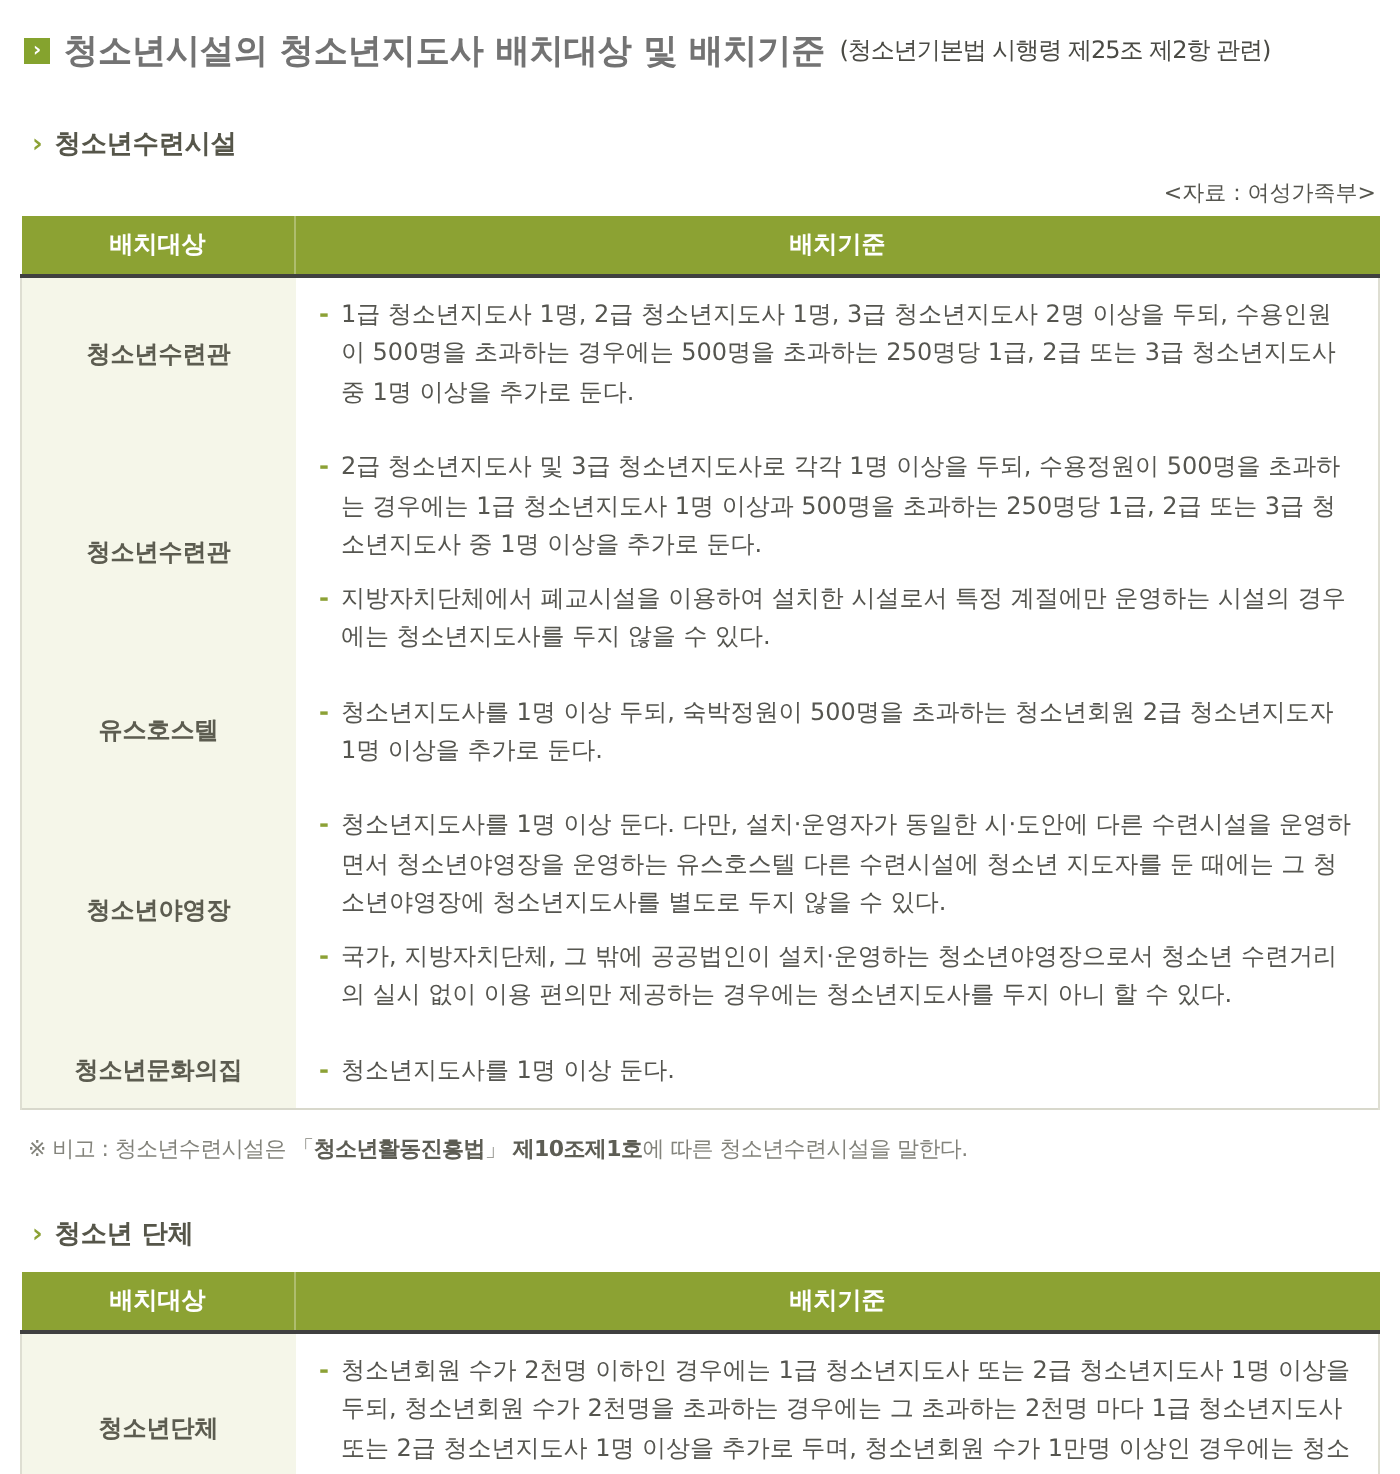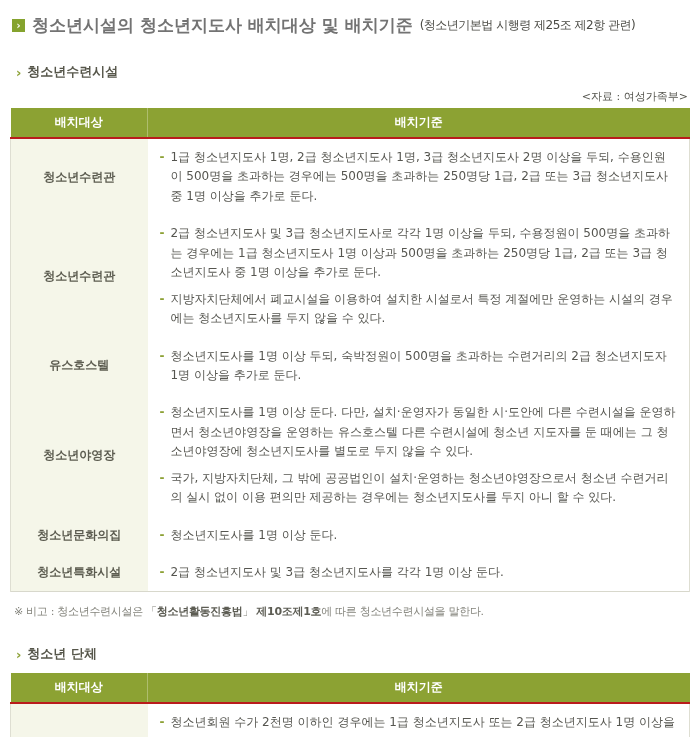--- a/index.html
+++ b/index.html
@@ -56,21 +56,21 @@
     border-bottom: 1px solid #d8d8cc;
   }
   table.placement th {
     background: #8ca233;
     color: #ffffff;
     font-size: 12px;
     font-weight: bold;
     height: 30px;
     text-align: center;
     vertical-align: middle;
-    border-bottom: 2px solid #b91c1c;
+    border-bottom: 2px solid #404040;
   }
   table.placement th.col-target { width: 137px; border-right: 1px solid #aebd6e; }
   table.placement td {
     border: 1px solid #dededà;
     border-color: #deded2;
     font-size: 12px;
     vertical-align: middle;
   }
   td.target-cell {
     background: #f5f6e9;
@@ -157,21 +157,21 @@
               <span class="dash">-</span>
               <span class="txt">지방자치단체에서 폐교시설을 이용하여 설치한 시설로서 특정 계절에만 운영하는 시설의 경우에는 청소년지도사를 두지 않을 수 있다.</span>
             </p>
           </td>
         </tr>
         <tr>
           <td class="target-cell">유스호스텔</td>
           <td class="criteria-cell">
             <p class="bullet">
               <span class="dash">-</span>
-              <span class="txt">청소년지도사를 1명 이상 두되, 숙박정원이 500명을 초과하는 수련거리의 2급 청소년지도자 1명 이상을 추가로 둔다.</span>
+              <span class="txt">청소년지도사를 1명 이상 두되, 숙박정원이 500명을 초과하는 청소년회원 2급 청소년지도자 1명 이상을 추가로 둔다.</span>
             </p>
           </td>
         </tr>
         <tr>
           <td class="target-cell">청소년야영장</td>
           <td class="criteria-cell">
             <p class="bullet">
               <span class="dash">-</span>
               <span class="txt">청소년지도사를 1명 이상 둔다. 다만, 설치·운영자가 동일한 시·도안에 다른 수련시설을 운영하면서 청소년야영장을 운영하는 유스호스텔 다른 수련시설에 청소년 지도자를 둔 때에는 그 청소년야영장에 청소년지도사를 별도로 두지 않을 수 있다.</span>
             </p>
@@ -180,29 +180,20 @@
               <span class="txt">국가, 지방자치단체, 그 밖에 공공법인이 설치·운영하는 청소년야영장으로서 청소년 수련거리의 실시 없이 이용 편의만 제공하는 경우에는 청소년지도사를 두지 아니 할 수 있다.</span>
             </p>
           </td>
         </tr>
         <tr>
           <td class="target-cell">청소년문화의집</td>
           <td class="criteria-cell">
             <p class="bullet">
               <span class="dash">-</span>
               <span class="txt">청소년지도사를 1명 이상 둔다.</span>
-            </p>
-          </td>
-        </tr>
-        <tr>
-          <td class="target-cell">청소년특화시설</td>
-          <td class="criteria-cell">
-            <p class="bullet">
-              <span class="dash">-</span>
-              <span class="txt">2급 청소년지도사 및 3급 청소년지도사를 각각 1명 이상 둔다.</span>
             </p>
           </td>
         </tr>
       </tbody>
   </table>
 
   <div class="note">
     <span>※ 비고 : 청소년수련시설은 「</span><b>청소년활동진흥법</b><span>」 </span><b>제10조제1호</b><span>에 따른 청소년수련시설을 말한다.</span>
   </div>
 

